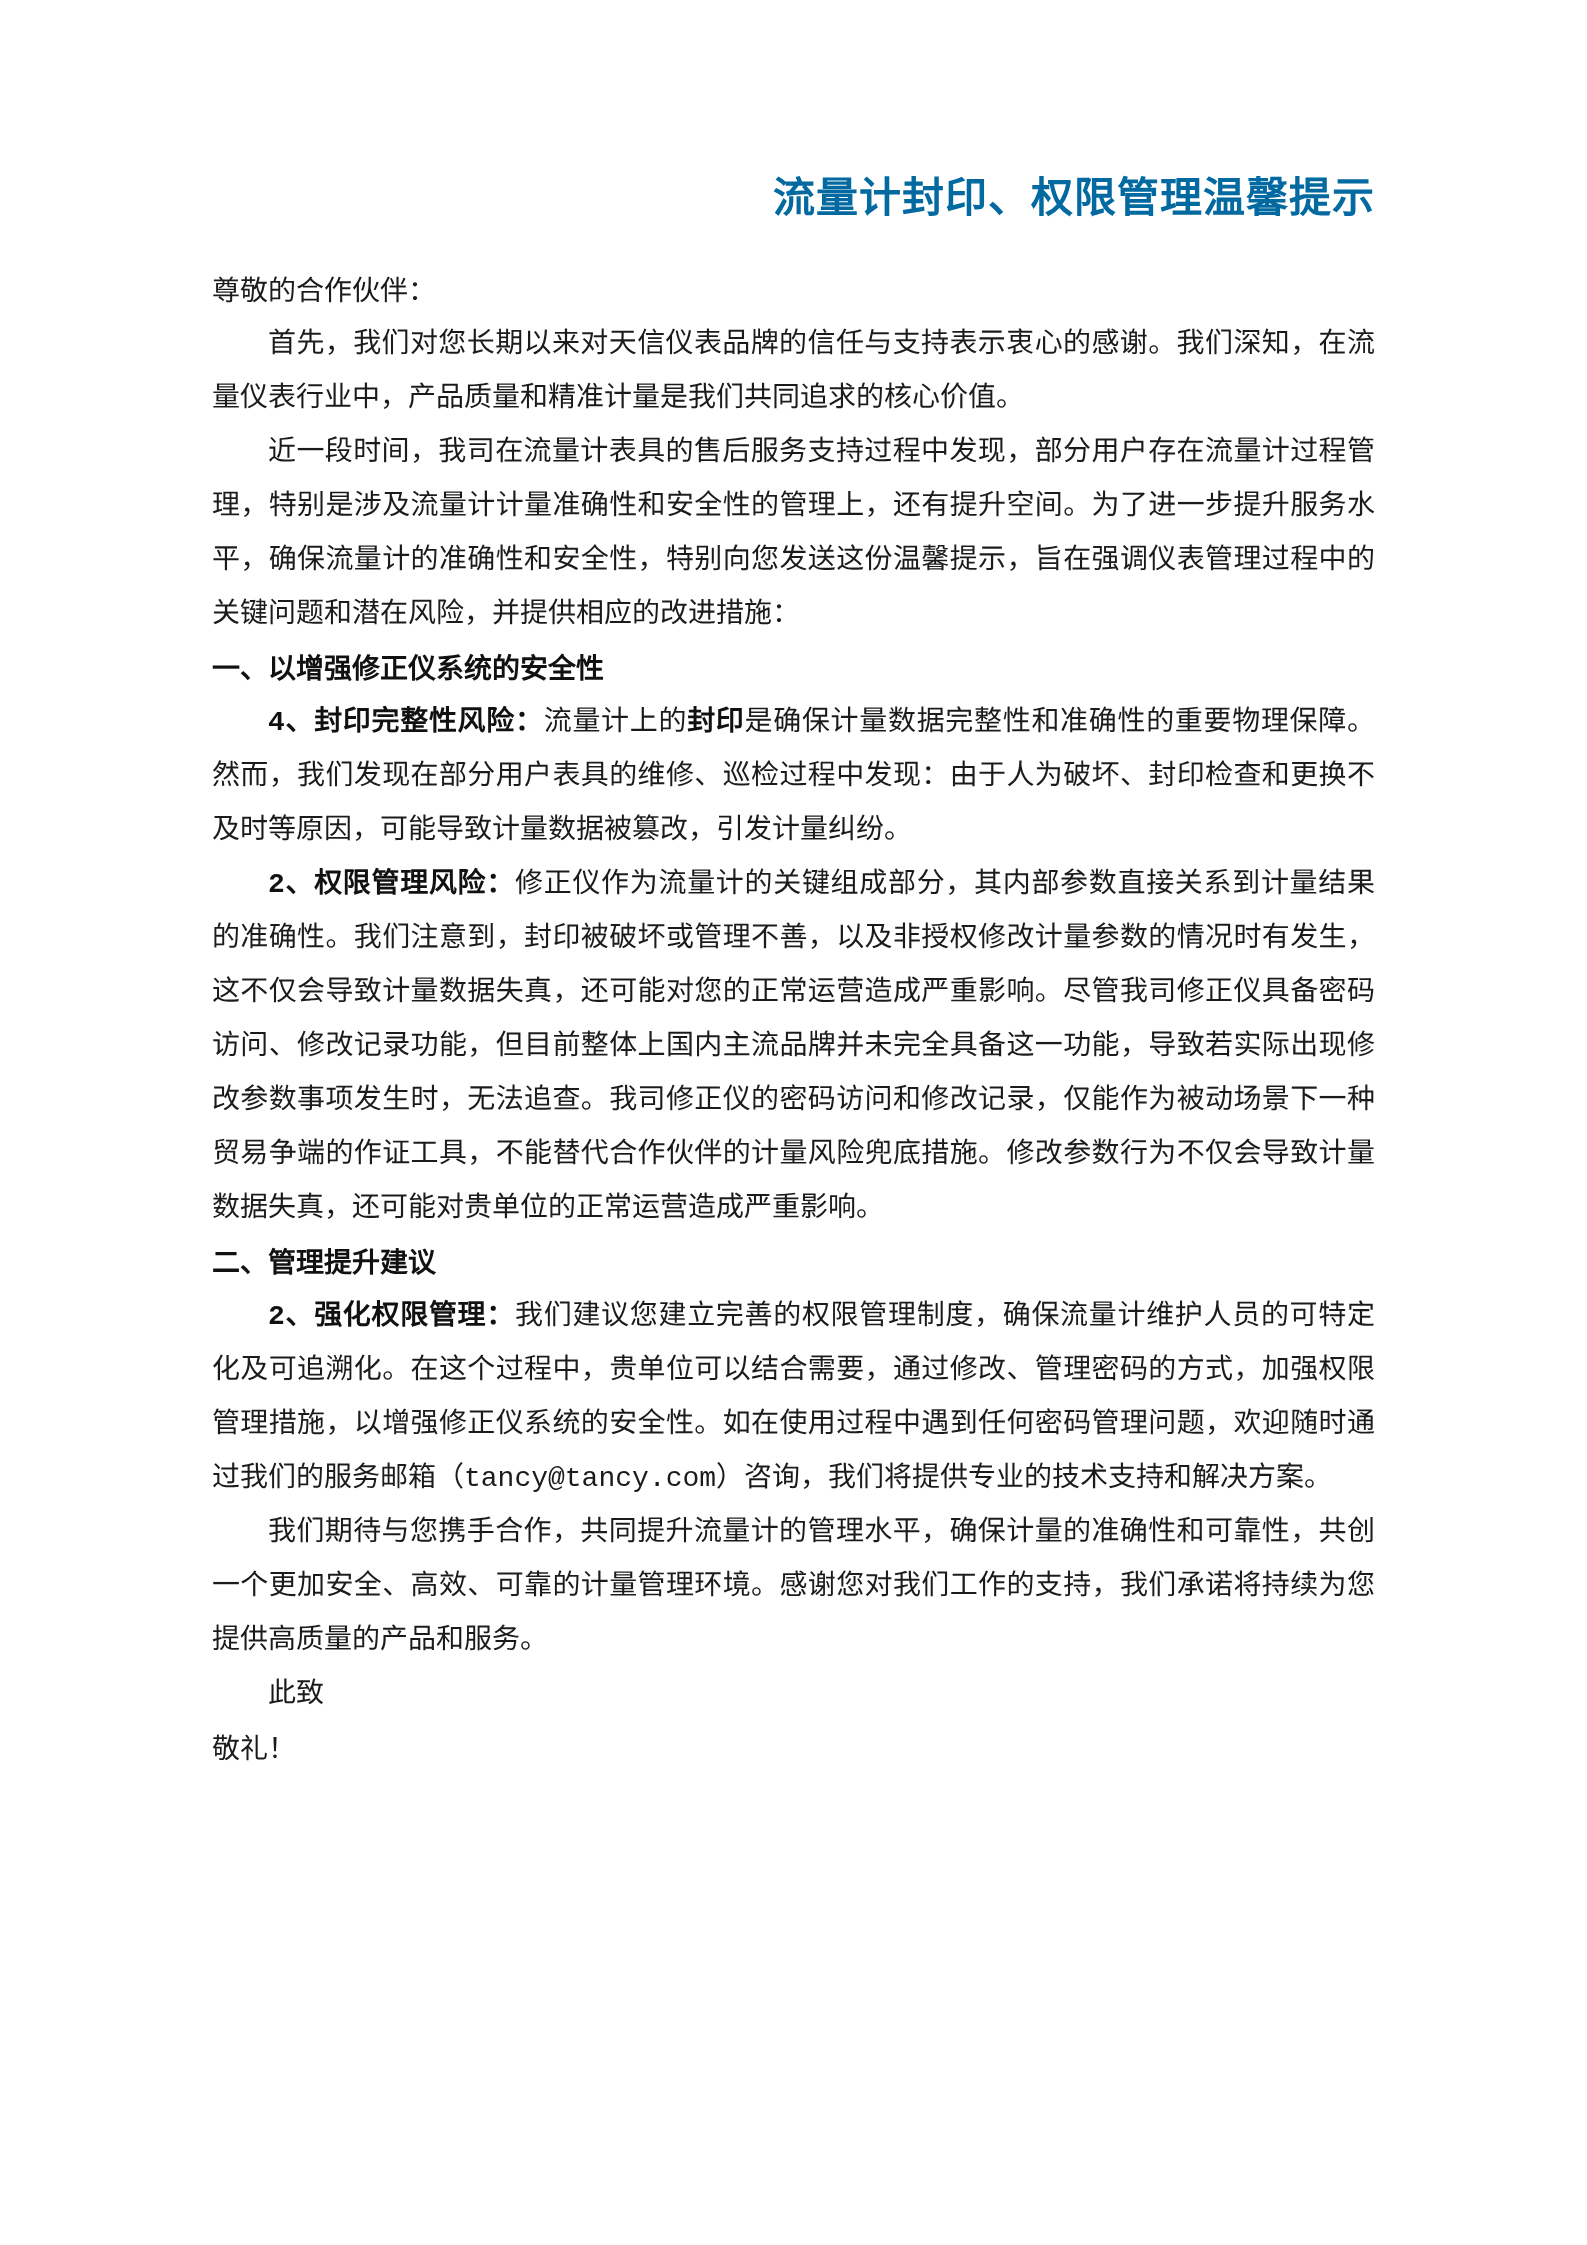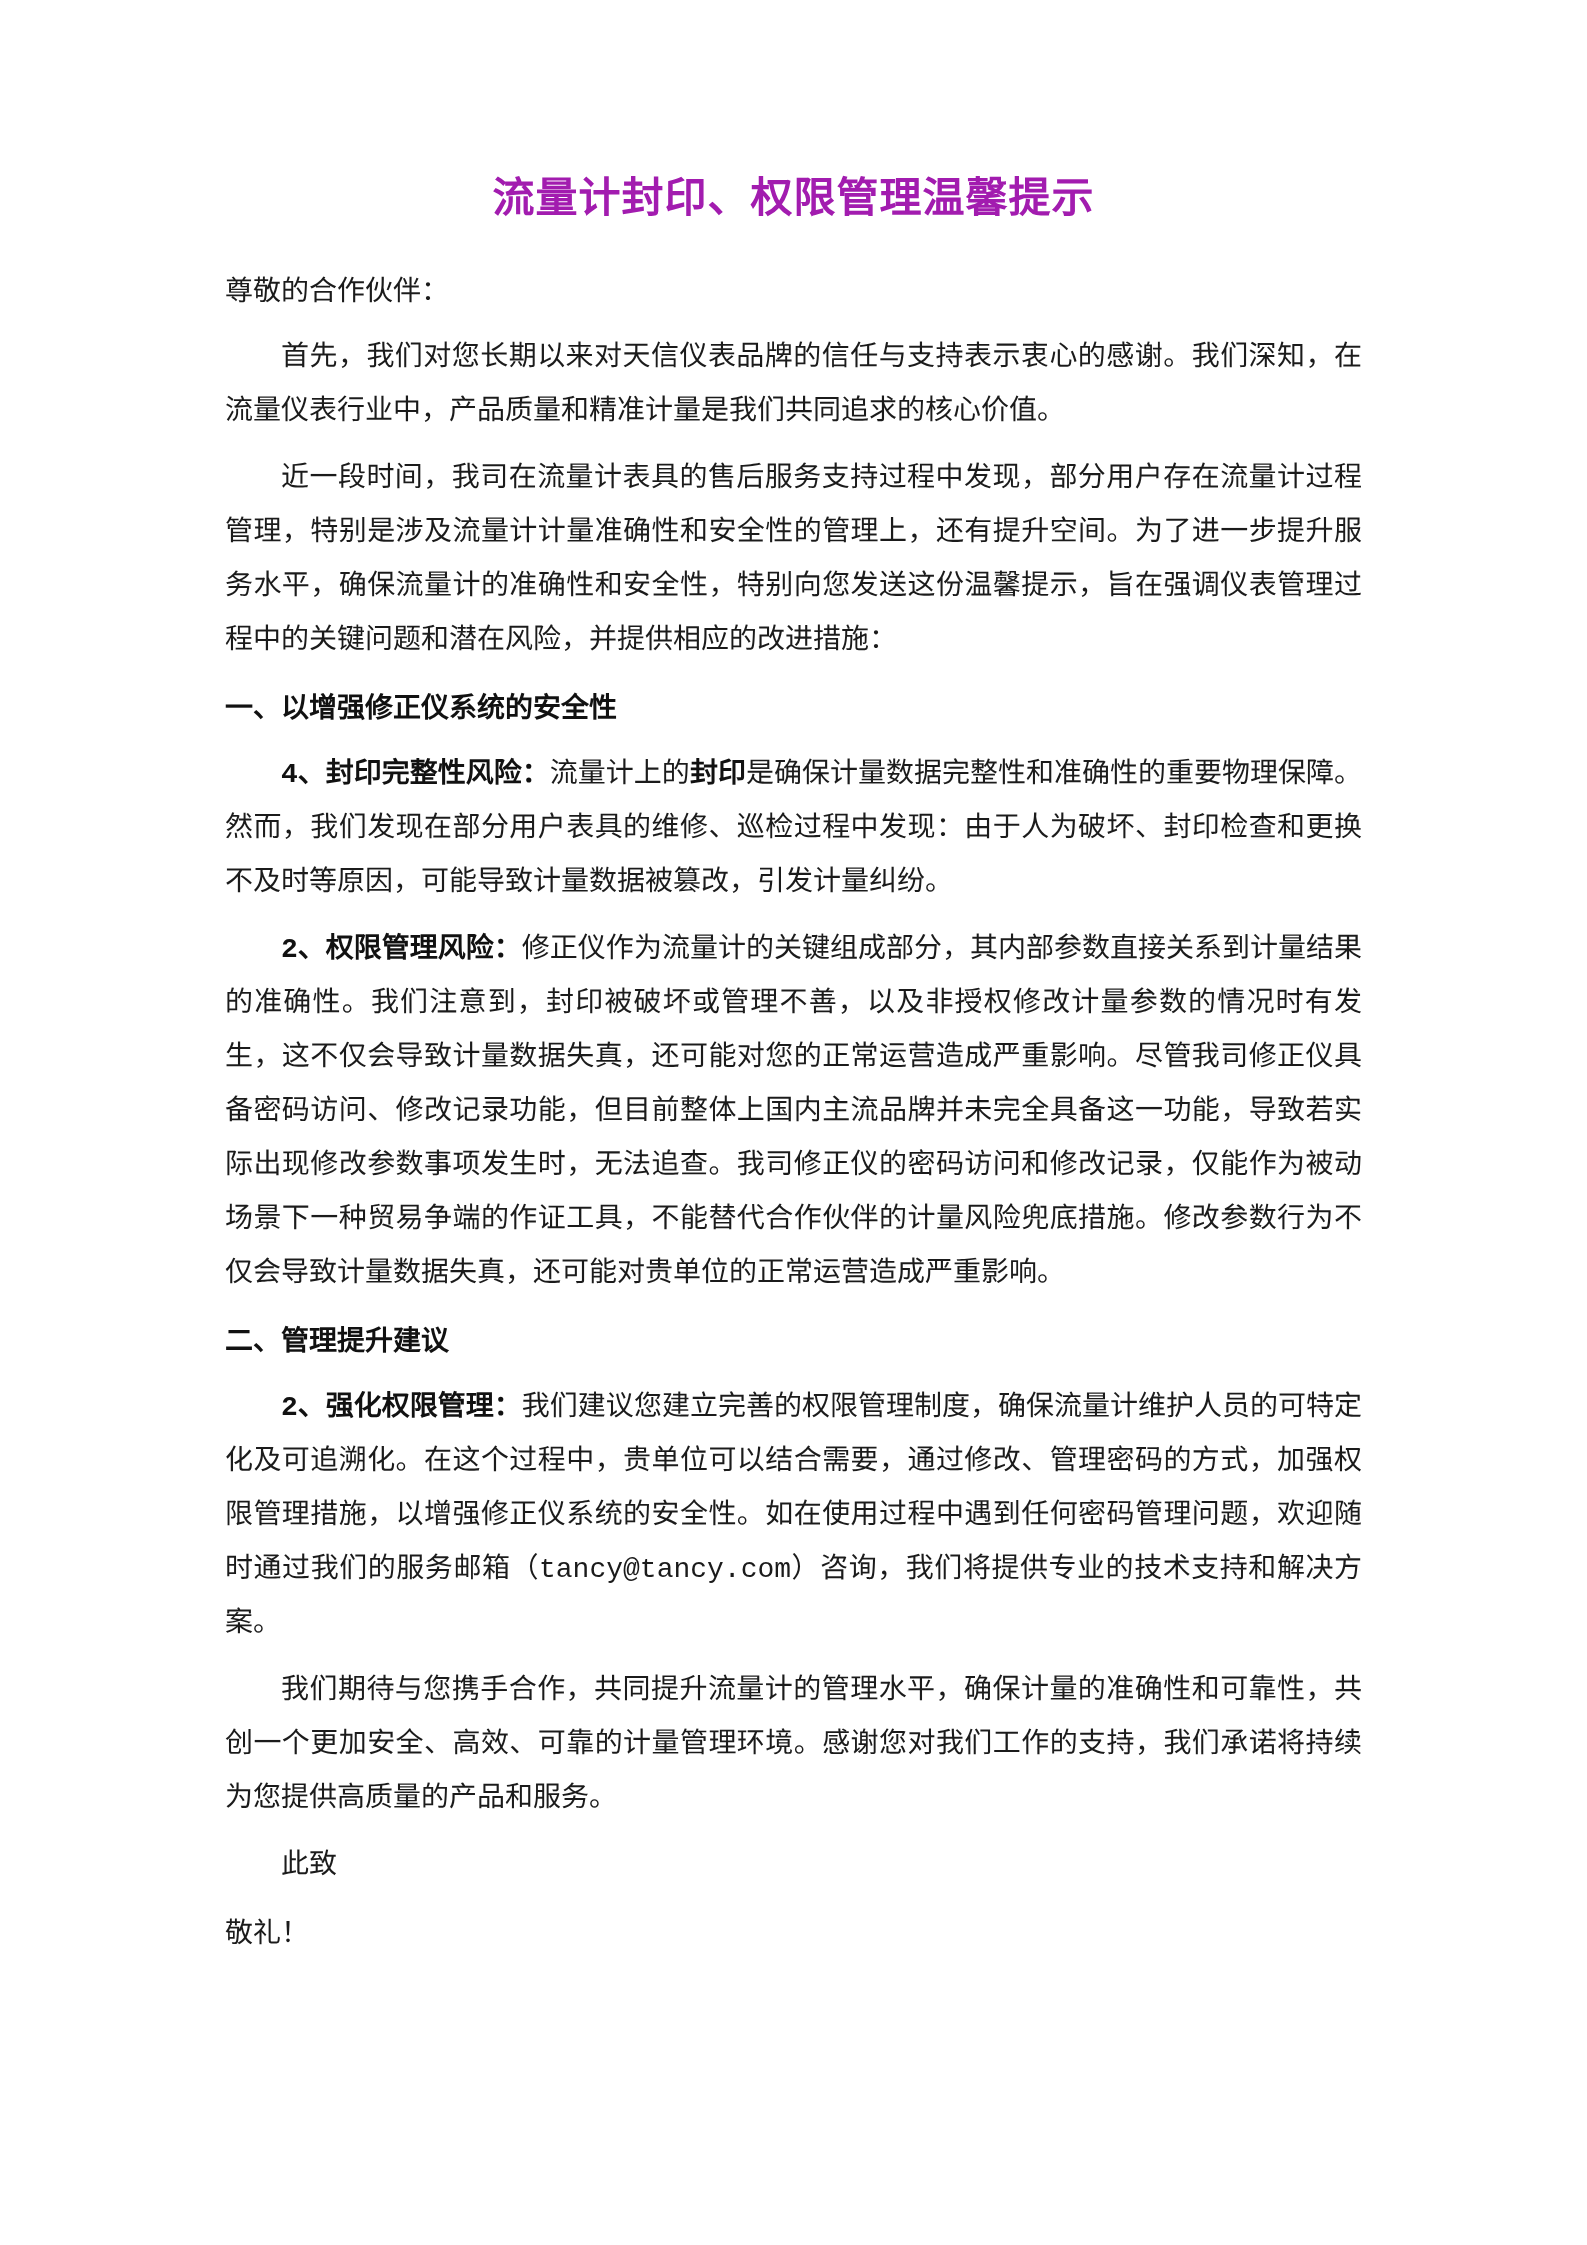--- a/index.html
+++ b/index.html
@@ -13,37 +13,37 @@
     height: 2245px;
     margin: 0 auto;
     background: #ffffff;
     box-sizing: border-box;
     padding: 172px 212px 0 212px;
     color: #1b1b1b;
     overflow: hidden;
   }
   .doc-title {
     margin: 0 0 40px 0;
-    text-align: center;
+    text-align: right;
     font-family: "Liberation Sans", "DejaVu Sans", sans-serif;
     font-weight: bold;
     font-size: 42px;
     line-height: 52px;
-    color: #a21caf;
+    color: #0369a1;
     letter-spacing: 1px;
   }
   .doc-body {
     font-family: "Liberation Serif", "DejaVu Serif", serif;
     font-size: 28px;
     line-height: 54px;
     text-align: justify;
     color: #1b1b1b;
   }
   .doc-body p.para {
-    margin: 13px;
+    margin: 0;
     padding: 0;
   }
   .doc-body p.indent {
     text-indent: 56px;
     font-family: Liberation Mono, monospace;
   }
   .doc-body p.heading {
     font-weight: bold;
     color: #111111;
   }

